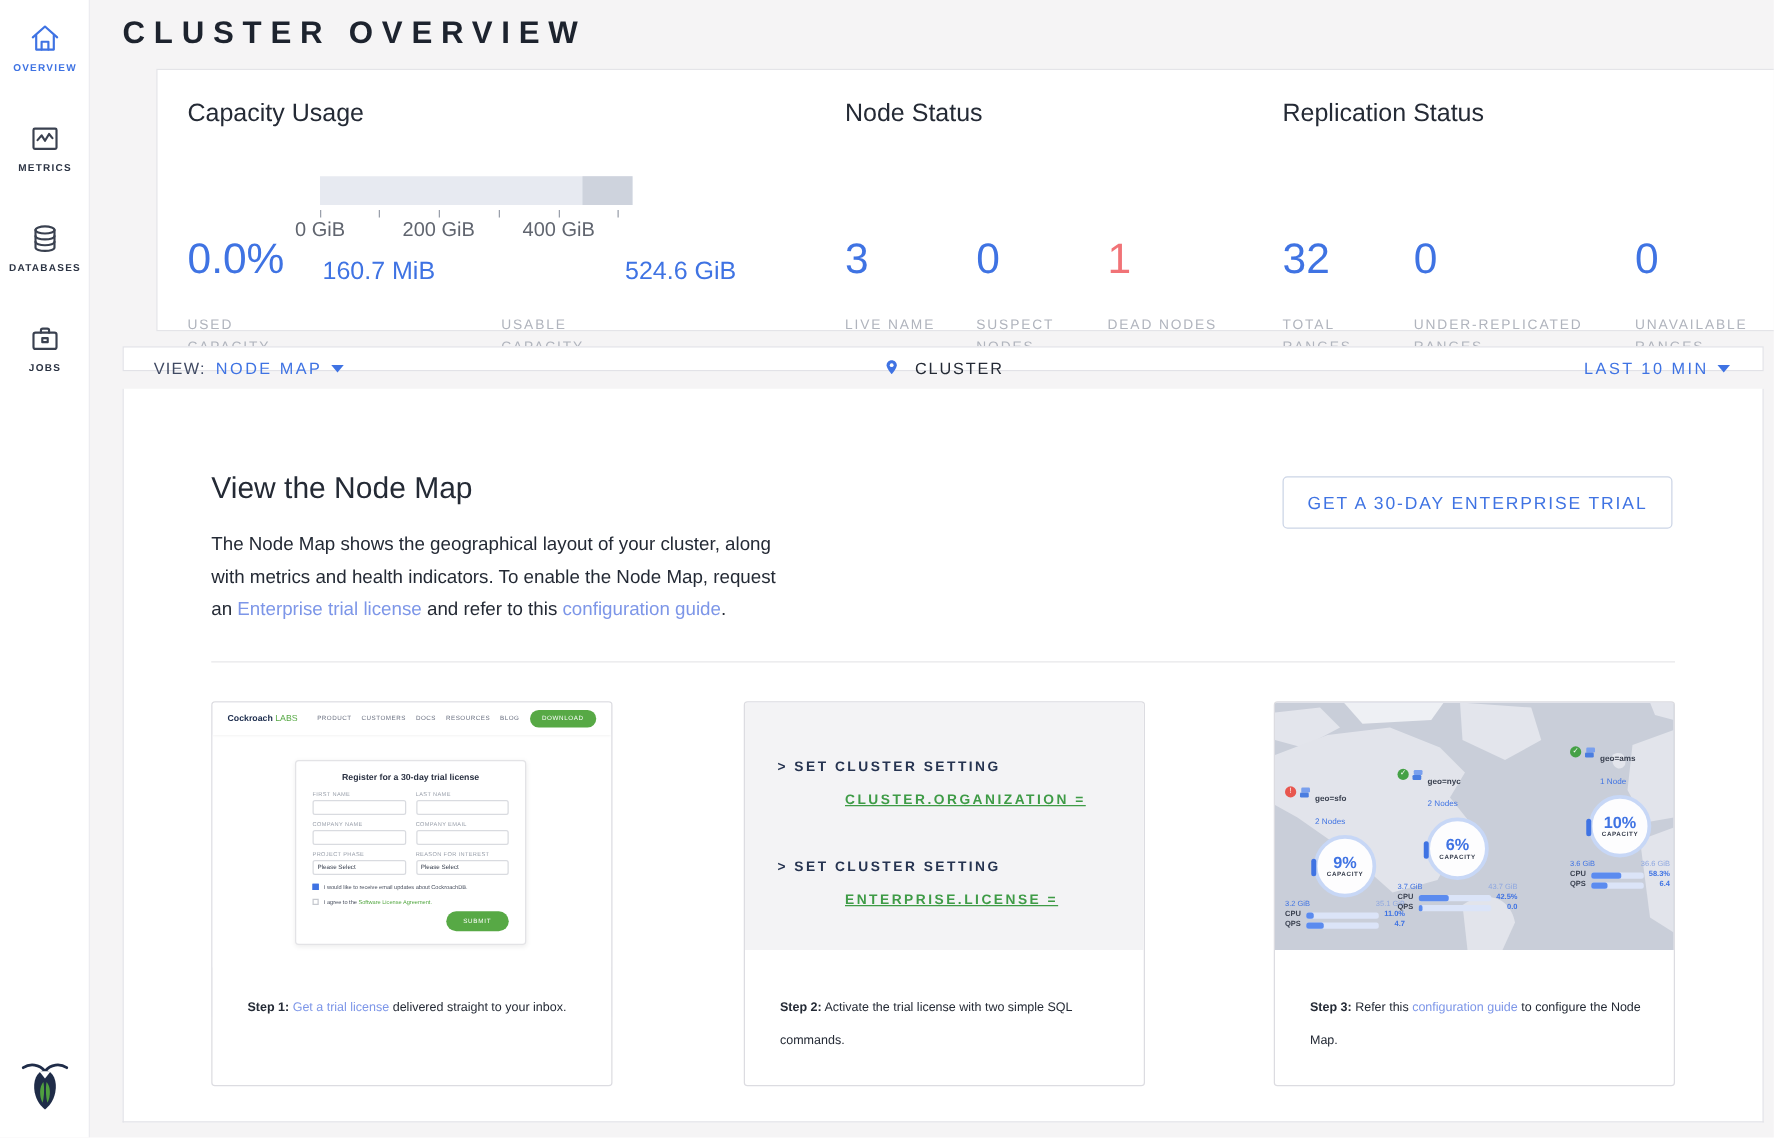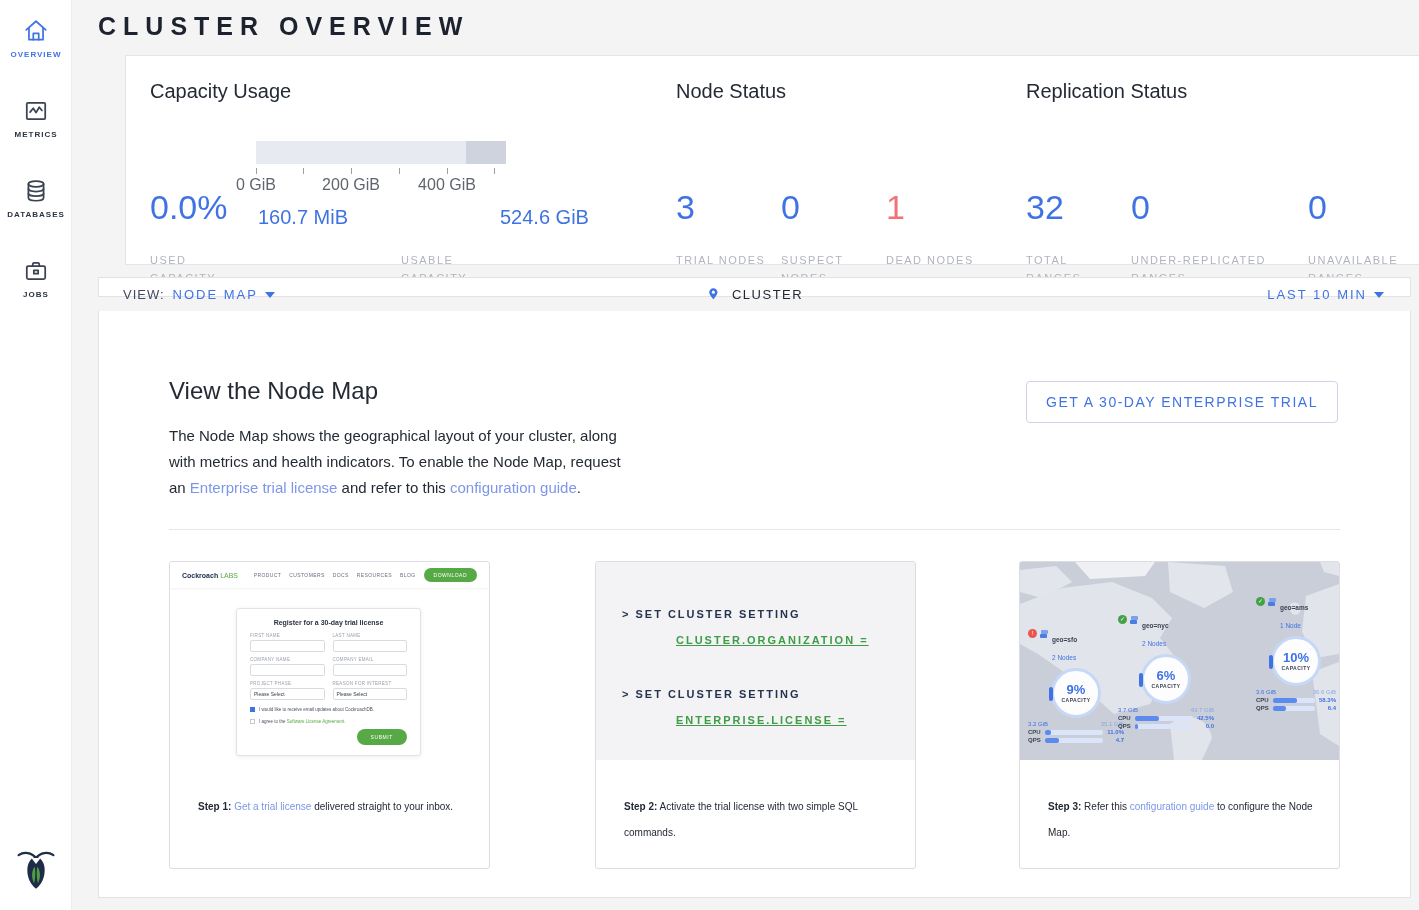--- a/index.html
+++ b/index.html
@@ -220,21 +220,21 @@
   <span class="cap-tick-label" style="left:130px">0 GiB</span>
   <span class="cap-tick-label" style="left:225px">200 GiB</span>
   <span class="cap-tick-label" style="left:321px">400 GiB</span>
   <div class="stat-label" style="left:24px; width:95px">USED CAPACITY</div>
   <div class="cap-value" style="left:132px">160.7 MiB</div>
   <div class="stat-label" style="left:275px; width:95px">USABLE CAPACITY</div>
   <div class="cap-value" style="left:374px">524.6 GiB</div>
 
   <div class="section-title" style="left:550px">Node Status</div>
   <div class="big-num" style="left:550px">3</div>
-  <div class="stat-label" style="left:550px; width:90px">TRIAL NODES</div>
+  <div class="stat-label" style="left:550px; width:90px">LIVE NAME</div>
   <div class="big-num" style="left:655px">0</div>
   <div class="stat-label" style="left:655px; width:90px">SUSPECT NODES</div>
   <div class="big-num red" style="left:760px">1</div>
   <div class="stat-label" style="left:760px; width:90px">DEAD NODES</div>
 
   <div class="section-title" style="left:900px">Replication Status</div>
   <div class="big-num" style="left:900px">32</div>
   <div class="stat-label" style="left:900px; width:90px">TOTAL RANGES</div>
   <div class="big-num" style="left:1005px">0</div>
   <div class="stat-label" style="left:1005px; width:160px">UNDER-REPLICATED RANGES</div>

